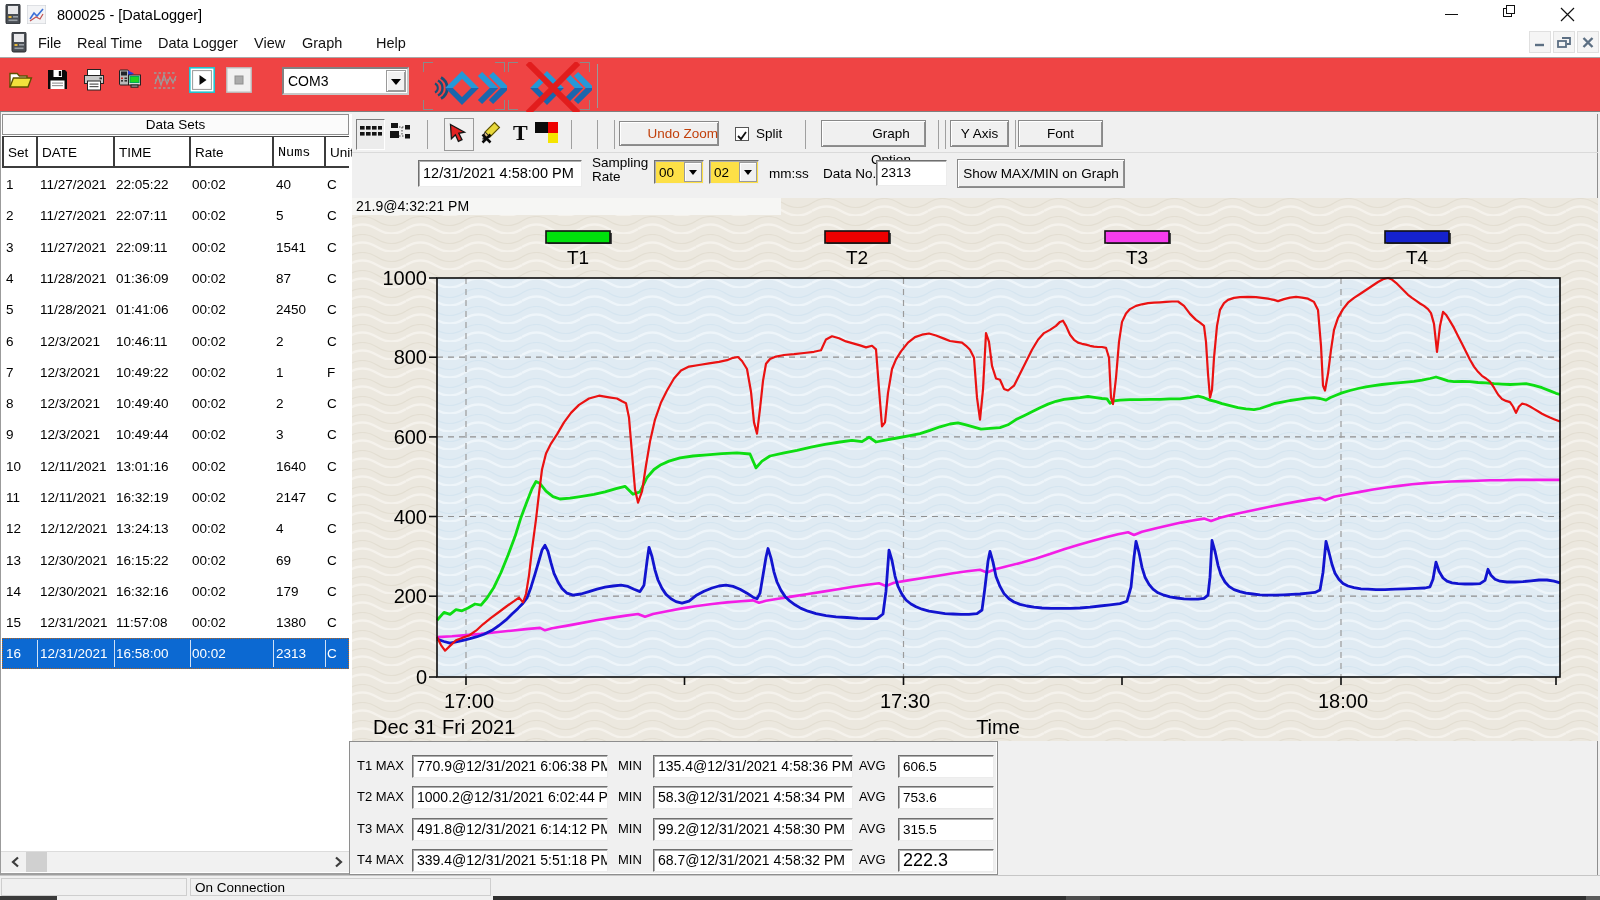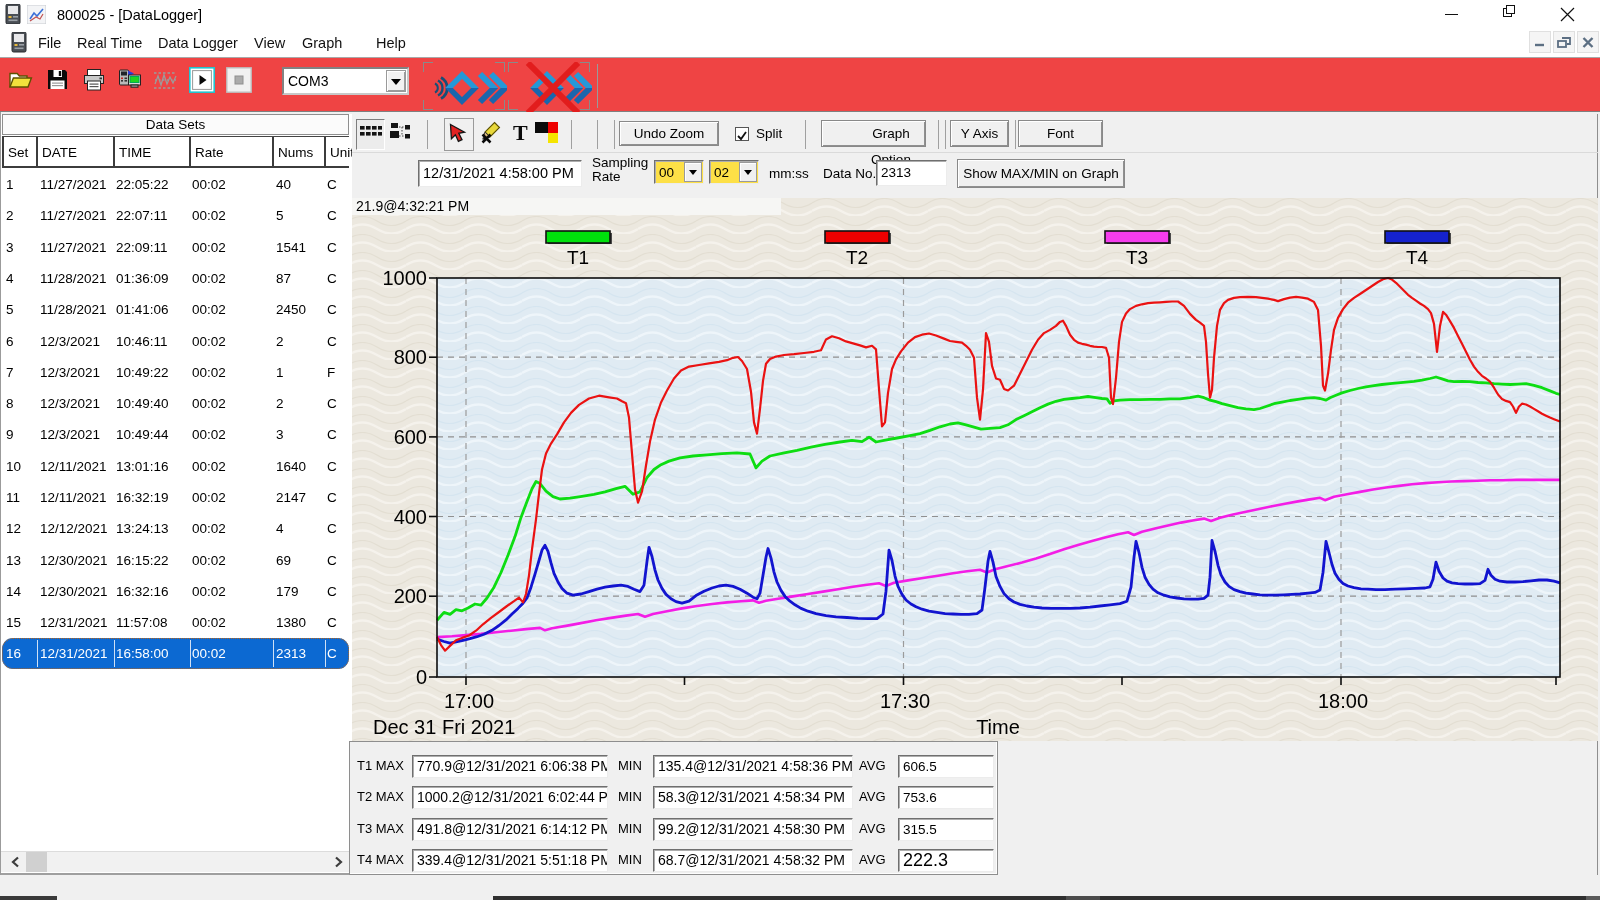--- a/index.html
+++ b/index.html
@@ -24,21 +24,21 @@
 .lc{position:absolute;top:0;height:31px;line-height:32px;white-space:nowrap;}
 #selrow{background:#0c69d2;color:#fff;outline:1px dotted #b5651d;outline-offset:-1px;}
 #lp-scroll{left:0;top:739px;width:349px;height:21px;background:#f1f1f1;border-top:1px solid #dcdcdc;}
 #lp-bot{left:0;top:761px;width:352px;height:2px;background:#9f9f9f;}
 
 #rightpanel{left:352px;top:112px;width:1246px;height:763px;background:#f0f0f0;border-right:1px solid #8e8e8e;}
 .vsep{position:absolute;width:1px;background:#a0a0a0;}
 .btn{position:absolute;background:#f0f0f0;border:1px solid #898989;
  box-shadow:inset 1px 1px 0 #ffffff,inset -1px -1px 0 #909090;
  font-size:13.5px;color:#000;text-align:center;}
-.btn.dis{color:#000000;}
+.btn.dis{color:#c2410c;text-align:right;}
 .field{position:absolute;background:#fff;border:1px solid;border-color:#6f6f6f #ececec #ececec #6f6f6f;
  box-shadow:inset 1px 1px 0 #adadad;font-size:13.5px;color:#000;white-space:nowrap;overflow:hidden;padding-left:4px;}
 .lbl{position:absolute;font-size:13.5px;color:#000;white-space:nowrap;}
 .combo{position:absolute;background:#fde047;border:1px solid;border-color:#6f6f6f #ececec #ececec #6f6f6f;
  box-shadow:inset 1px 1px 0 #adadad;font-size:13.5px;}
 .cbtn{position:absolute;right:1px;top:1px;bottom:1px;width:18px;background:#f0f0f0;
  border:1px solid #9a9a9a;box-shadow:inset 1px 1px 0 #fff;}
 .carrow{position:absolute;left:4px;top:7px;width:0;height:0;border:4px solid transparent;border-top:5px solid #000;}
 
 #statusbar{left:0;top:875px;width:1600px;height:21px;background:#f0f0f0;border-top:1px solid #c6c6c6;}
@@ -220,21 +220,21 @@
 <div class="vsep" style="left:597px;top:6px;height:44px;background:#9a9a9a"></div>
 </div>
 <div id="leftpanel" class="abs">
 <div class="abs" style="left:0;top:0;width:352px;height:2px;background:#f0f0f0"></div>
 <div id="lp-title" class="abs">Data Sets</div>
 <div id="lp-head" class="abs">
 <div class="hcell" style="left:0px;width:34px;">Set</div>
 <div class="hcell" style="left:34px;width:77px;">DATE</div>
 <div class="hcell" style="left:111px;width:76px;">TIME</div>
 <div class="hcell" style="left:187px;width:83px;">Rate</div>
-<div class="hcell" style="left:270px;width:52px;">Nums</div>
+<div class="hcell" style="left:270px;width:52px;font-family:Liberation Mono, monospace;">Nums</div>
 <div class="hcell" style="left:322px;width:25px;">Unit</div>
 </div>
 <div class="lrow" style="top:57px;">
 <div class="lc" style="left:4px">1</div>
 <div class="lc" style="left:38px">11/27/2021</div>
 <div class="lc" style="left:114px">22:05:22</div>
 <div class="lc" style="left:190px">00:02</div>
 <div class="lc" style="left:274px">40</div>
 <div class="lc" style="left:325px">C</div>
 </div>
@@ -343,21 +343,21 @@
 <div class="lc" style="left:325px">C</div>
 </div>
 <div class="lrow" style="top:495px;">
 <div class="lc" style="left:4px">15</div>
 <div class="lc" style="left:38px">12/31/2021</div>
 <div class="lc" style="left:114px">11:57:08</div>
 <div class="lc" style="left:190px">00:02</div>
 <div class="lc" style="left:274px">1380</div>
 <div class="lc" style="left:325px">C</div>
 </div>
-<div class="lrow" id="selrow" style="top:526px;border-radius:11px;">
+<div class="lrow" id="selrow" style="top:526px;">
 <div class="lc" style="left:4px">16</div>
 <div class="lc" style="left:38px">12/31/2021</div>
 <div class="lc" style="left:114px">16:58:00</div>
 <div class="lc" style="left:190px">00:02</div>
 <div class="lc" style="left:274px">2313</div>
 <div class="lc" style="left:325px">C</div>
 <div class="abs" style="left:35px;top:2px;width:1px;height:27px;background:#cfe0f5"></div>
 <div class="abs" style="left:112px;top:2px;width:1px;height:27px;background:#cfe0f5"></div>
 <div class="abs" style="left:188px;top:2px;width:1px;height:27px;background:#cfe0f5"></div>
 <div class="abs" style="left:271px;top:2px;width:1px;height:27px;background:#cfe0f5"></div>
@@ -539,19 +539,23 @@
 <div class="field" style="left:303px;top:76px;width:200px;height:23px;line-height:21px;font-size:14px;">99.2@12/31/2021 4:58:30 PM</div>
 <div class="lbl" style="left:509px;top:79px;font-size:13px;">AVG</div>
 <div class="field" style="left:548px;top:76px;width:96px;height:23px;line-height:21px;font-size:13.5px;">315.5</div>
 <div class="lbl" style="left:7px;top:110px;font-size:13px;">T4 MAX</div>
 <div class="field" style="left:62px;top:107px;width:196px;height:23px;line-height:21px;font-size:14px;">339.4@12/31/2021 5:51:18 PM</div>
 <div class="lbl" style="left:268px;top:110px;font-size:13px;">MIN</div>
 <div class="field" style="left:303px;top:107px;width:200px;height:23px;line-height:21px;font-size:14px;">68.7@12/31/2021 4:58:32 PM</div>
 <div class="lbl" style="left:509px;top:110px;font-size:13px;">AVG</div>
 <div class="field" style="left:548px;top:107px;width:96px;height:23px;line-height:21px;font-size:18px;">222.3</div>
 </div>
+<div id="statusbar" class="abs">
+<div class="spanel" style="left:1px;width:186px;"></div>
+<div class="spanel" style="left:190px;width:301px;padding-left:4px;">On Connection</div>
+</div>
 <div id="bstrip" class="abs">
 <div class="bseg" style="left:0px;width:57px;background:#3a3a3a"></div>
 <div class="bseg" style="left:493px;width:573px;background:#303030"></div>
 <div class="bseg" style="left:1066px;width:34px;background:#4c4c4c"></div>
 <div class="bseg" style="left:1100px;width:486px;background:#303030"></div>
 <div class="bseg" style="left:1586px;width:14px;background:#5a5a5a"></div>
 </div>
 </div>
 </body></html>

